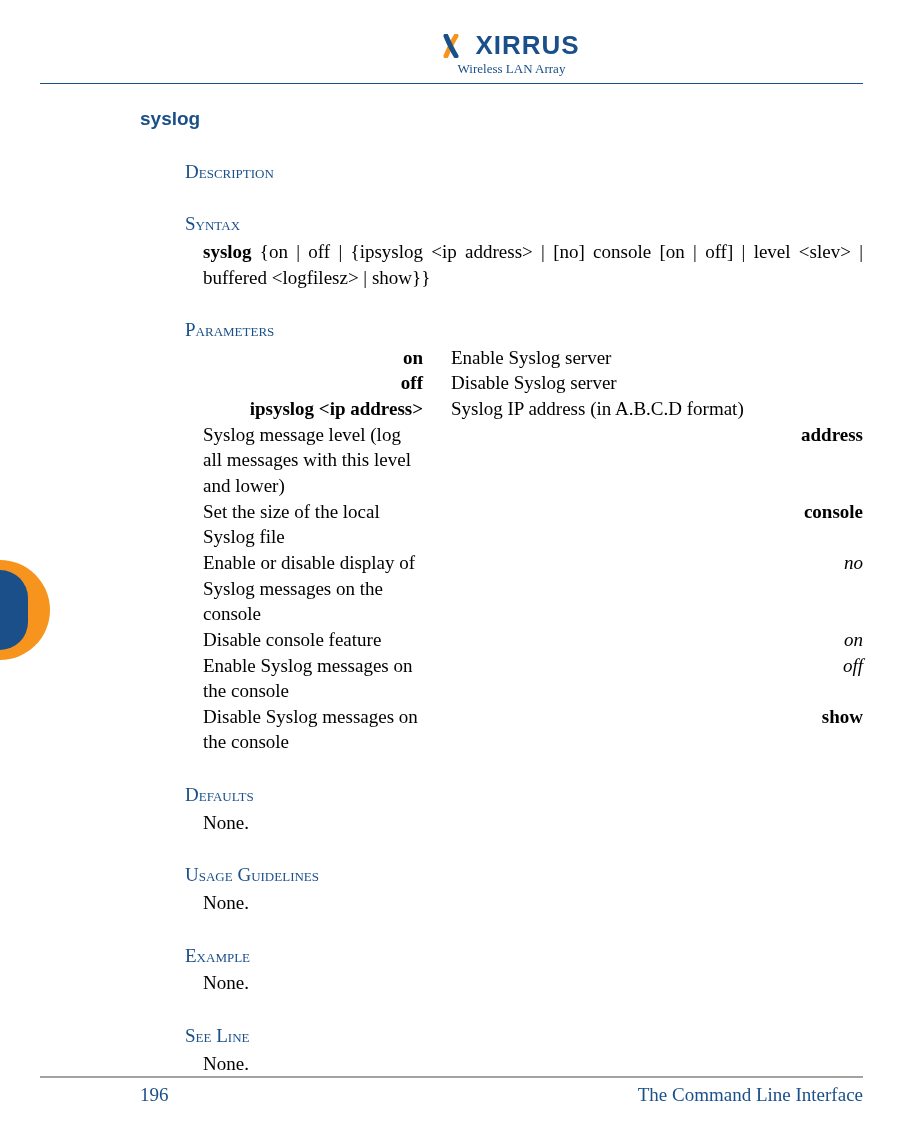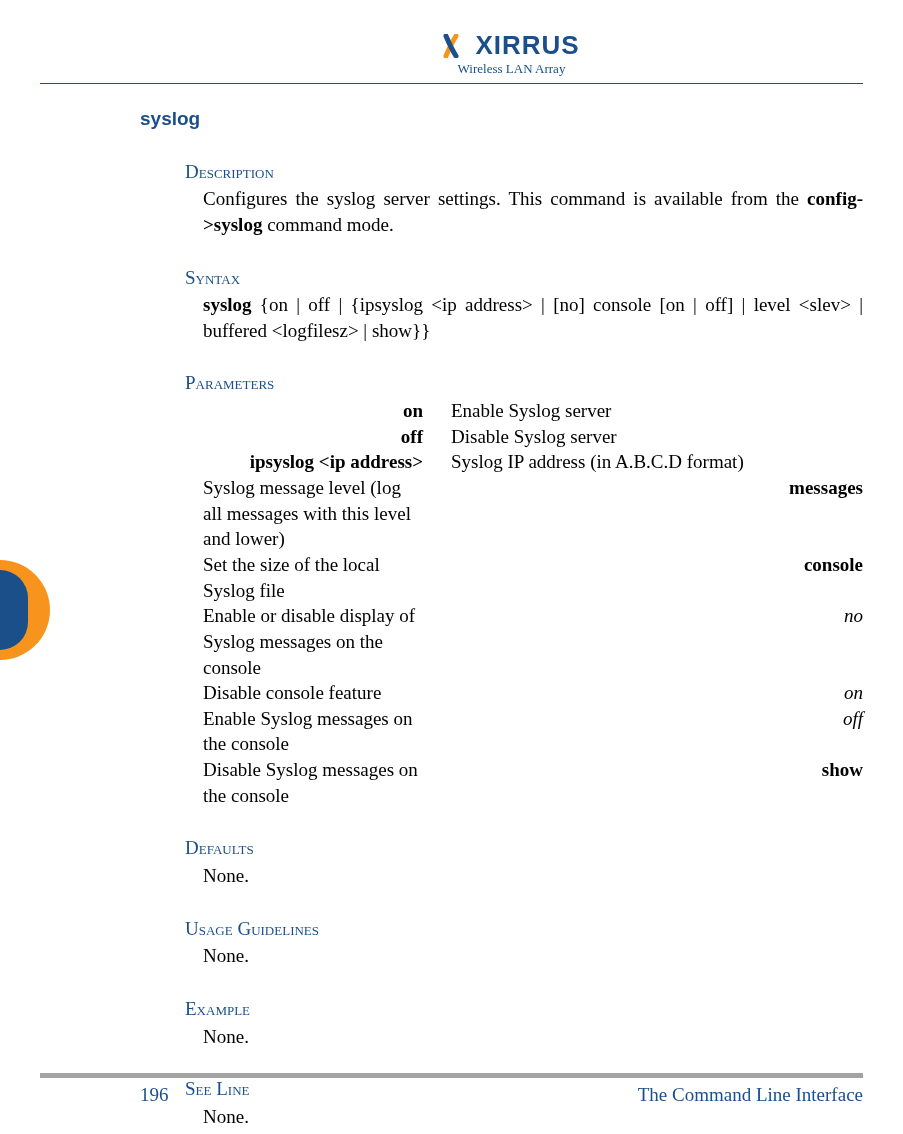--- a/index.html
+++ b/index.html
@@ -110,21 +110,21 @@
       border-top-right-radius: 40px;
       border-bottom-right-radius: 40px;
     }
     .footer {
       position: absolute;
       bottom: 28px;
       left: 40px;
       right: 40px;
       display: flex;
       justify-content: space-between;
-      border-top: 5px solid #a3a3a3;
+      border-top: 2px solid #a3a3a3;
       padding-top: 6px;
       padding-left: 100px;
       color: #1a4f8a;
       font-size: 19px;
     }
     .syntax-line .bold { font-weight: bold; }
   </style>
 </head>
 <body>
 
@@ -139,43 +139,40 @@
     </div>
     <div class="header-title">Wireless LAN Array</div>
   </div>
 
   <div class="content">
 
     <div class="section-title">syslog</div>
 
     <div class="subblock">
       <div class="block-label">Description</div>
-      <div class="block-body">
-        <span>Configures the  syslog server settings. This command is available from the </span><span class="bold">config-&gt;syslog</span><span> command mode.</span>
-      </div>
     </div>
 
     <div class="subblock">
       <div class="block-label">Syntax</div>
       <div class="block-body syntax-line">
         <span class="bold">syslog</span><span> {on | off | {ipsyslog &lt;ip address&gt; | [no] console [on | off] | level &lt;slev&gt; | buffered &lt;logfilesz&gt; | show}}</span>
       </div>
     </div>
 
     <div class="subblock">
       <div class="block-label">Parameters</div>
       <div class="param-table" id="param-table">
           <div class="param-key">on</div>
           <div class="param-val">Enable Syslog server</div>
           <div class="param-key">off</div>
           <div class="param-val">Disable Syslog server</div>
           <div class="param-key">ipsyslog &lt;ip address&gt;</div>
           <div class="param-val">Syslog IP address (in A.B.C.D format)</div>
           <div class="param-val">Syslog message level (log all messages with this level and lower)</div>
-          <div class="param-key">messages</div>
+          <div class="param-key">address</div>
           <div class="param-val">Set the size of the local Syslog file</div>
           <div class="param-key">console</div>
           <div class="param-val">Enable or disable display of Syslog messages on the console</div>
           <div class="param-key italic">no</div>
           <div class="param-val">Disable console feature</div>
           <div class="param-key italic">on</div>
           <div class="param-val">Enable Syslog messages on the console</div>
           <div class="param-key italic">off</div>
           <div class="param-val">Disable Syslog messages on the console</div>
           <div class="param-key">show</div>

